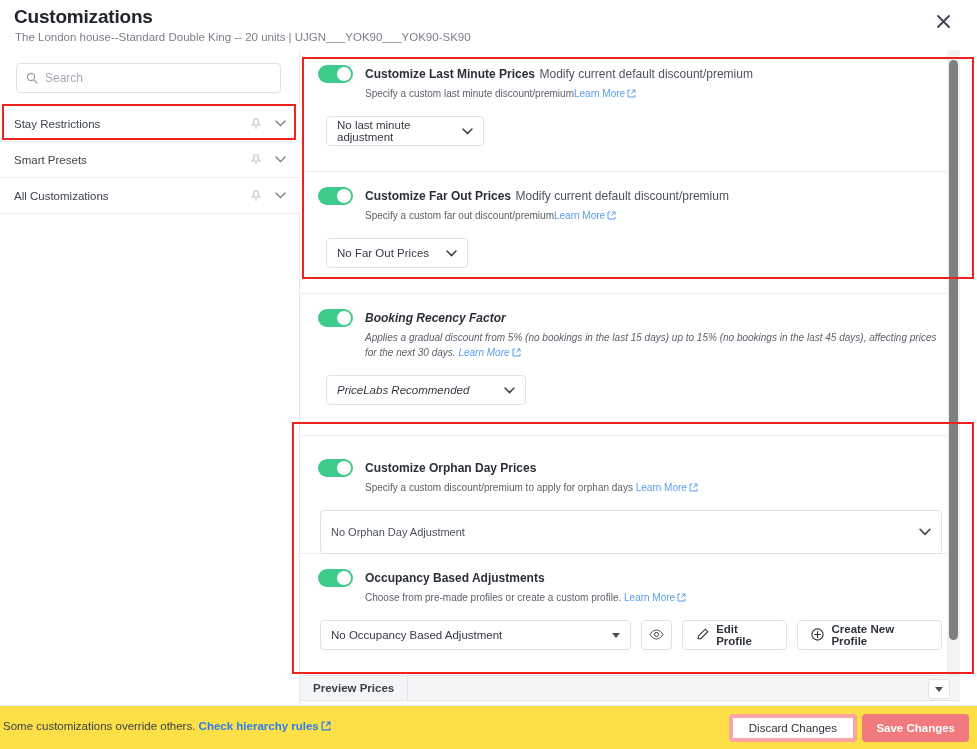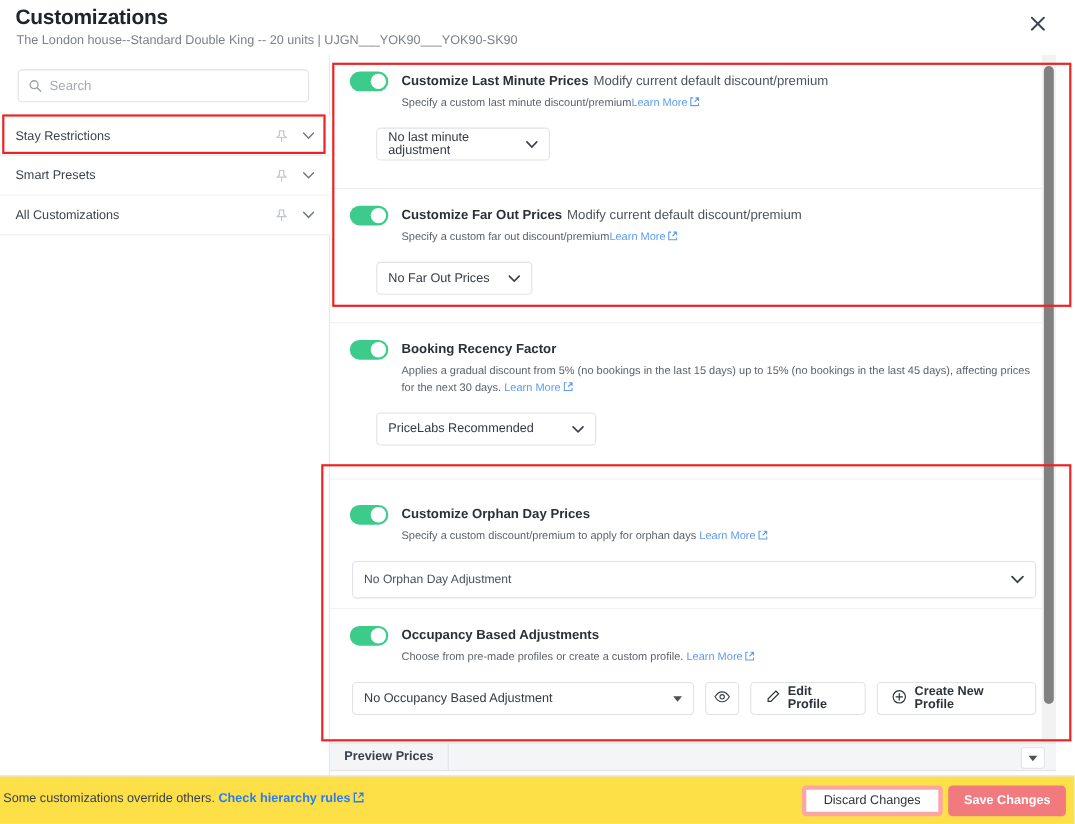--- a/index.html
+++ b/index.html
@@ -80,30 +80,30 @@
     position: absolute; right: 2px; top: 2px; width: 14px; height: 14px;
     border-radius: 50%; background: #fff;
   }
   .sec-text { flex: 1; padding-top: 0px; }
   .sec-title { font-size: 12px; font-weight: bold; color: #2b3038; display: inline; }
   .sec-title-sub { font-size: 12px; color: #4d535c; font-weight: normal; display: inline; }
   .sec-desc { font-size: 10px; color: #5c626b; margin-top: 4px; line-height: 1.5; }
   .learn { color: #5b9bf0; text-decoration: none; cursor: pointer; }
   .ext-icon { display: inline-block; vertical-align: -1px; margin-left: 2px; }
 
-  .sel-row { margin-top: 14px; margin-left: 24px; display: flex; align-items: center; gap: 10px; }
+  .sel-row { margin-top: 14px; margin-left: 8px; display: flex; align-items: center; gap: 10px; }
   .select {
     height: 30px; border: 1px solid #dfe2e7; border-radius: 4px; background: #fff;
     display: flex; align-items: center; justify-content: space-between;
     padding: 0 10px; font-size: 11.5px; color: #343a43; cursor: pointer; gap: 14px;
   }
   .select.w-lastmin { width: 158px; }
   .select.w-farout  { width: 142px; }
   .select.w-recency { width: 200px; }
-  .select.w-orphan  { width: 622px; height: 34px; color: #4b5159; font-size: 11px; }
+  .select.w-orphan  { width: 622px; height: 44px; color: #4b5159; font-size: 11px; }
   .select.w-occ     { width: 324px; }
   .chev { color: #3b4149; display: flex; }
   .caret-sm { width: 0; height: 0; border-left: 4px solid transparent; border-right: 4px solid transparent; border-top: 5px solid #4b5159; }
 
   .btn-icon {
     width: 32px; height: 30px; border: 1px solid #dfe2e7; border-radius: 4px;
     background: #fff; display: flex; align-items: center; justify-content: center;
     cursor: pointer; color: #3b4149;
   }
   .btn {
@@ -291,21 +291,21 @@
           <span>No Far Out Prices</span>
           <span class="chev">
               <svg width="11" height="7" viewBox="0 0 11 7">
                 <path d="M1 1 L5.5 5.6 L10 1" fill="none" stroke="#3b4149" stroke-width="1.5" stroke-linecap="round"></path>
               </svg>
             </span>
         </div>
       </div>
     </div>
 
-    <div class="section" style="height:142px;">
+    <div class="section" style="height:142px;font-style:italic;">
       <div class="sec-head">
         <div class="toggle">
             <div class="knob"></div>
           </div>
         <div class="sec-text">
           <span class="sec-title">Booking Recency Factor</span>
           <div class="sec-desc"><span>Applies a gradual discount from 5% (no bookings in the last 15 days) up to 15% (no bookings in the last 45 days), affecting prices for the next 30 days.</span> <a class="learn">Learn More</a><span class="ext-icon"><svg width="9" height="9" viewBox="0 0 9 9">
                   <path d="M3.2 1H1v7h7V5.8" fill="none" stroke="#5b9bf0" stroke-width="1"></path>
                   <path d="M5.2 1H8v2.8M8 1L4.4 4.6" fill="none" stroke="#5b9bf0" stroke-width="1"></path>
                 </svg></span></div>

